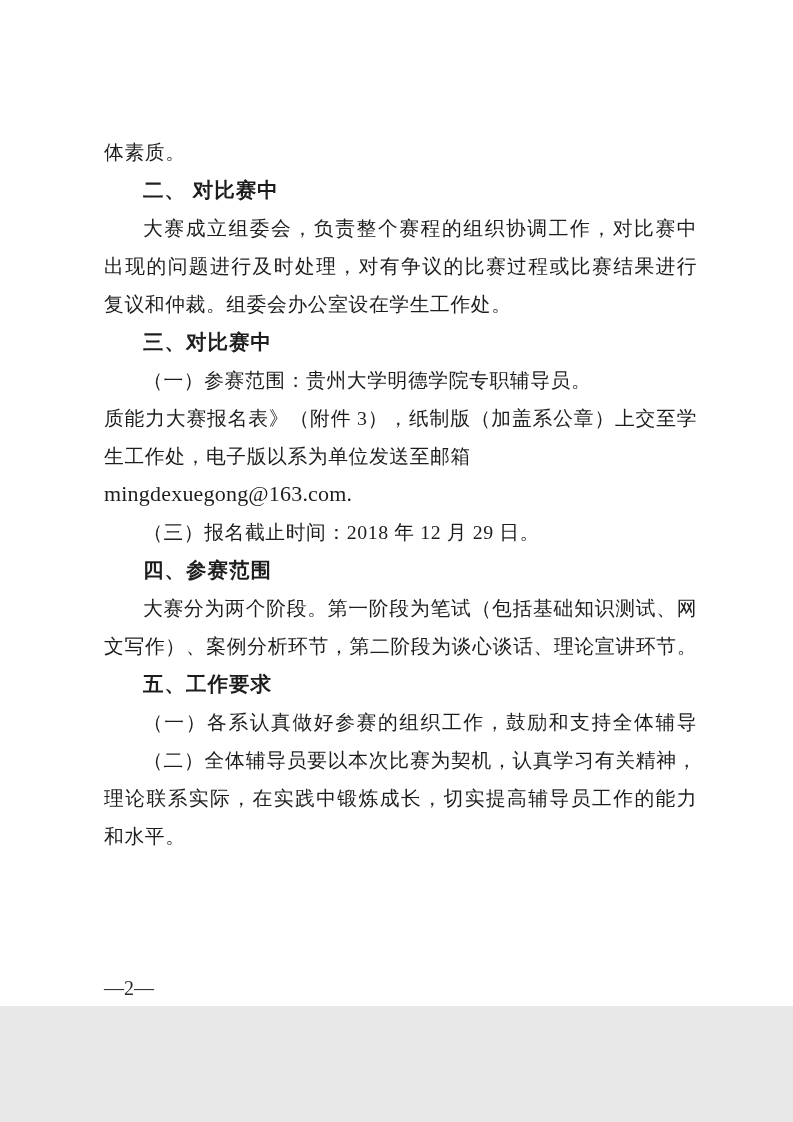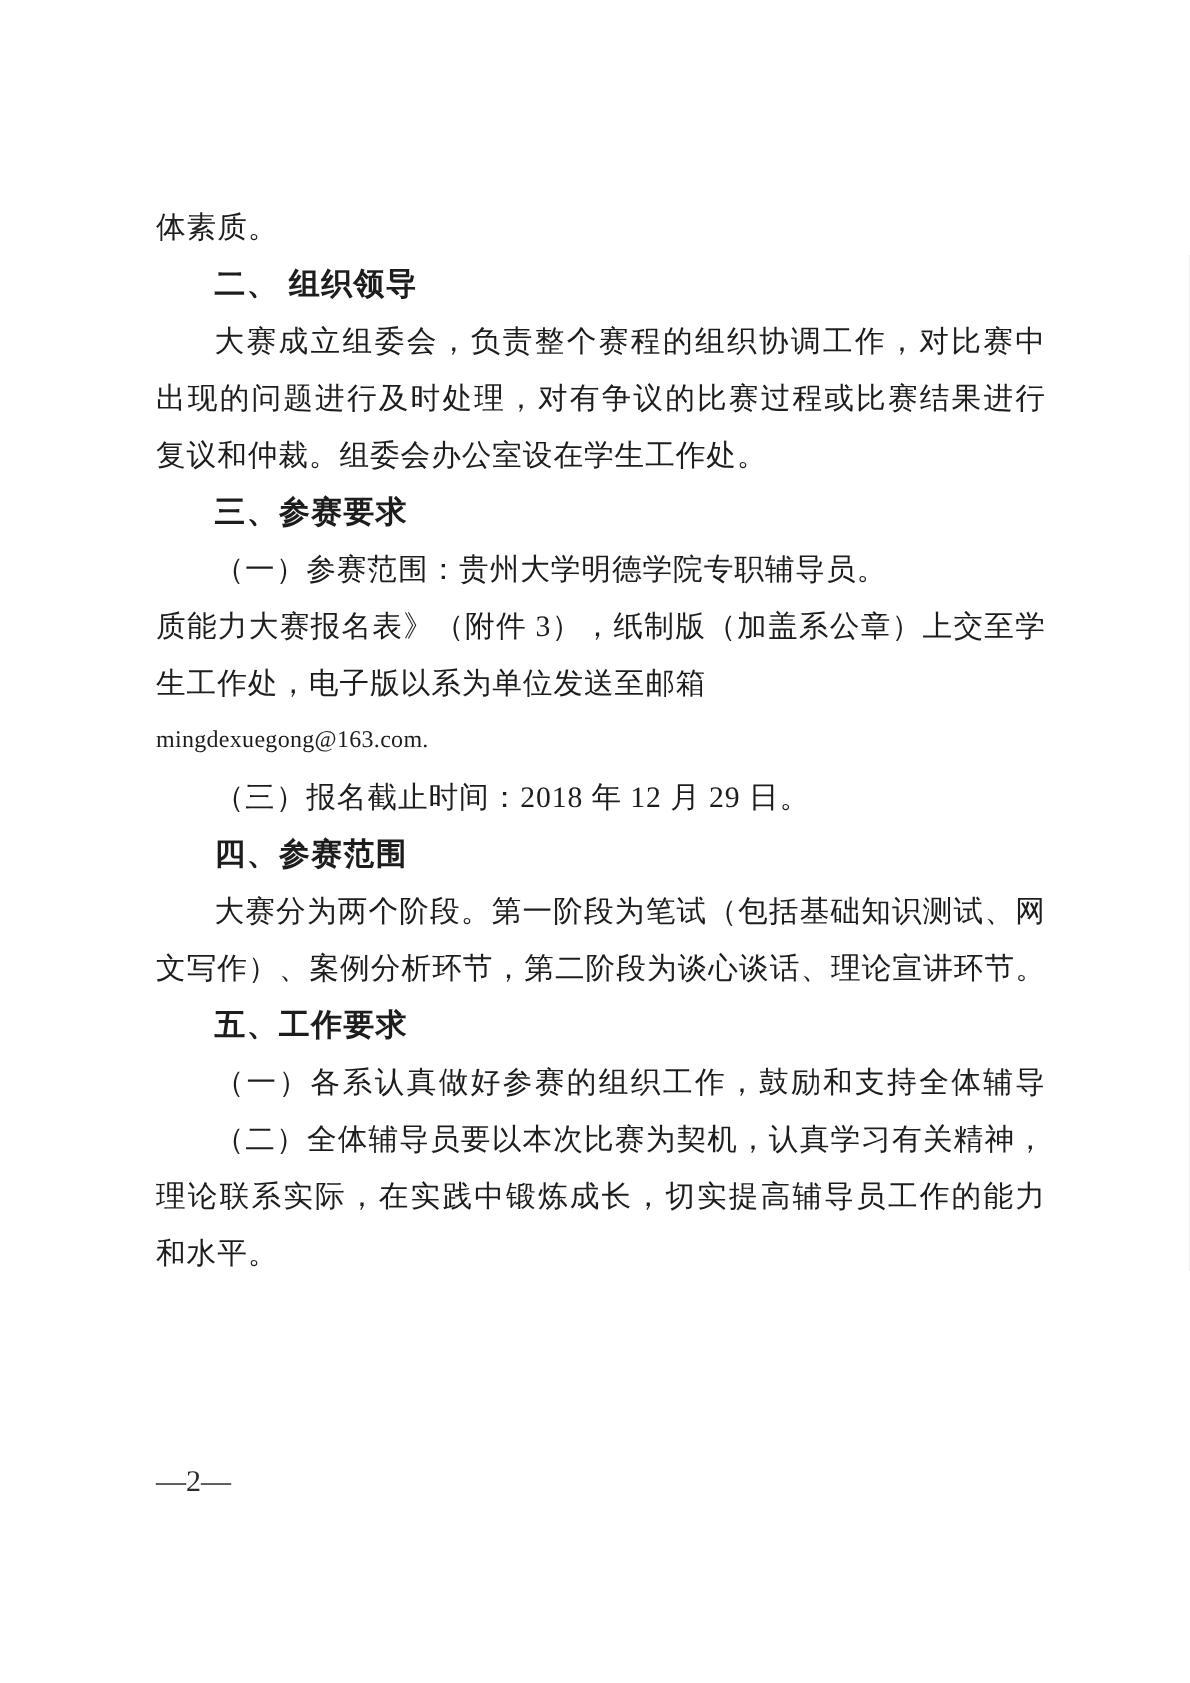--- a/index.html
+++ b/index.html
@@ -3,21 +3,21 @@
 <meta charset="utf-8">
 <style>
   html, body {
     margin: 0;
     padding: 0;
     background: #e8e8e8;
   }
   .page {
     position: relative;
     width: 793px;
-    height: 1122px;
+    height: 1006px;
     margin: 0 auto;
     background: #ffffff;
     color: #1d1d1d;
     overflow: hidden;
     font-family: "Liberation Serif", "DejaVu Serif", serif;
   }
   .content {
     position: absolute;
     left: 104px;
     top: 133px;
@@ -41,46 +41,46 @@
     padding-left: 39px;
   }
   .line.style-heading {
     font-family: "Liberation Sans", "DejaVu Sans", sans-serif;
     font-weight: bold;
     font-size: 20.5px;
     letter-spacing: 1px;
   }
   .line.style-latin {
     font-family: "Liberation Serif", "DejaVu Serif", serif;
-    font-size: 16px;
+    font-size: 22px;
     letter-spacing: 0.2px;
   }
   .footer {
     position: absolute;
     left: 104px;
     top: 976px;
     font-size: 20px;
     line-height: 24px;
     letter-spacing: 0;
     color: #2a2a2a;
     font-family: "Liberation Serif", "DejaVu Serif", serif;
   }
 </style>
 </head>
 <body>
 
 <div class="page">
   <div class="content">
 
   <div class="line style-body">体素质。</div>
-      <div class="line style-heading indent">二、 组织领导</div>
+      <div class="line style-heading indent">二、 对比赛中</div>
       <div class="line style-body indent justify">大赛成立组委会，负责整个赛程的组织协调工作，对比赛中</div>
       <div class="line style-body justify">出现的问题进行及时处理，对有争议的比赛过程或比赛结果进行</div>
       <div class="line style-body">复议和仲裁。组委会办公室设在学生工作处。</div>
-      <div class="line style-heading indent">三、参赛要求</div>
+      <div class="line style-heading indent">三、对比赛中</div>
       <div class="line style-body indent">（一）参赛范围：贵州大学明德学院专职辅导员。</div>
       <div class="line style-body justify">质能力大赛报名表》（附件 3），纸制版（加盖系公章）上交至学</div>
       <div class="line style-body">生工作处，电子版以系为单位发送至邮箱</div>
       <div class="line style-latin">mingdexuegong@163.com.</div>
       <div class="line style-body indent">（三）报名截止时间：2018 年 12 月 29 日。</div>
       <div class="line style-heading indent">四、参赛范围</div>
       <div class="line style-body indent justify">大赛分为两个阶段。第一阶段为笔试（包括基础知识测试、网</div>
       <div class="line style-body justify">文写作）、案例分析环节，第二阶段为谈心谈话、理论宣讲环节。</div>
       <div class="line style-heading indent">五、工作要求</div>
       <div class="line style-body indent justify">（一）各系认真做好参赛的组织工作，鼓励和支持全体辅导</div>

